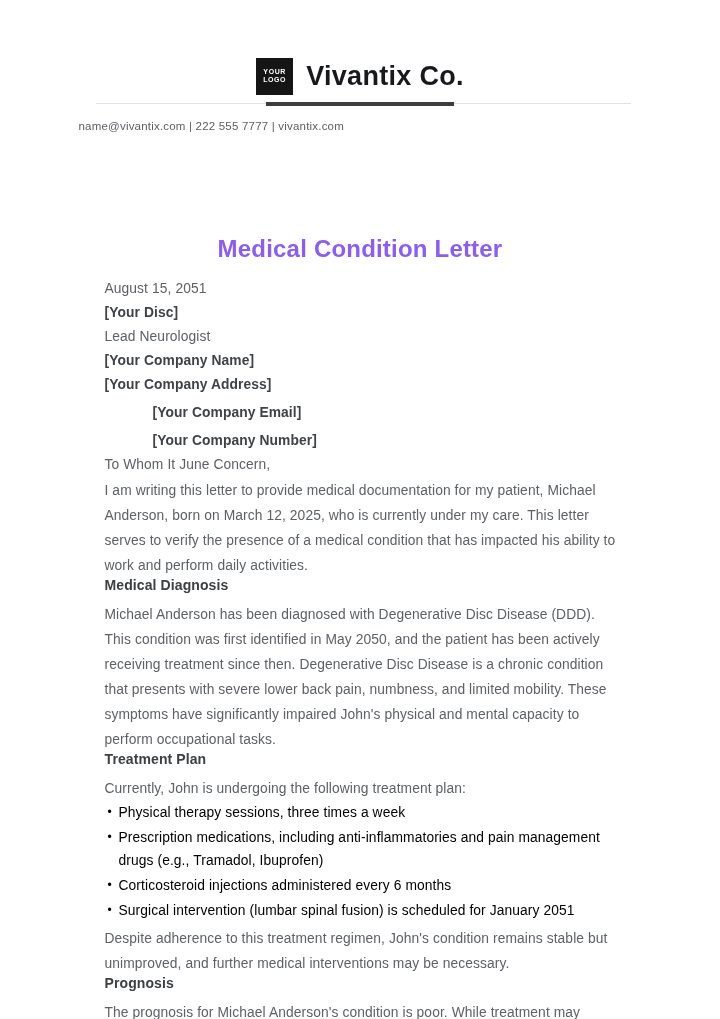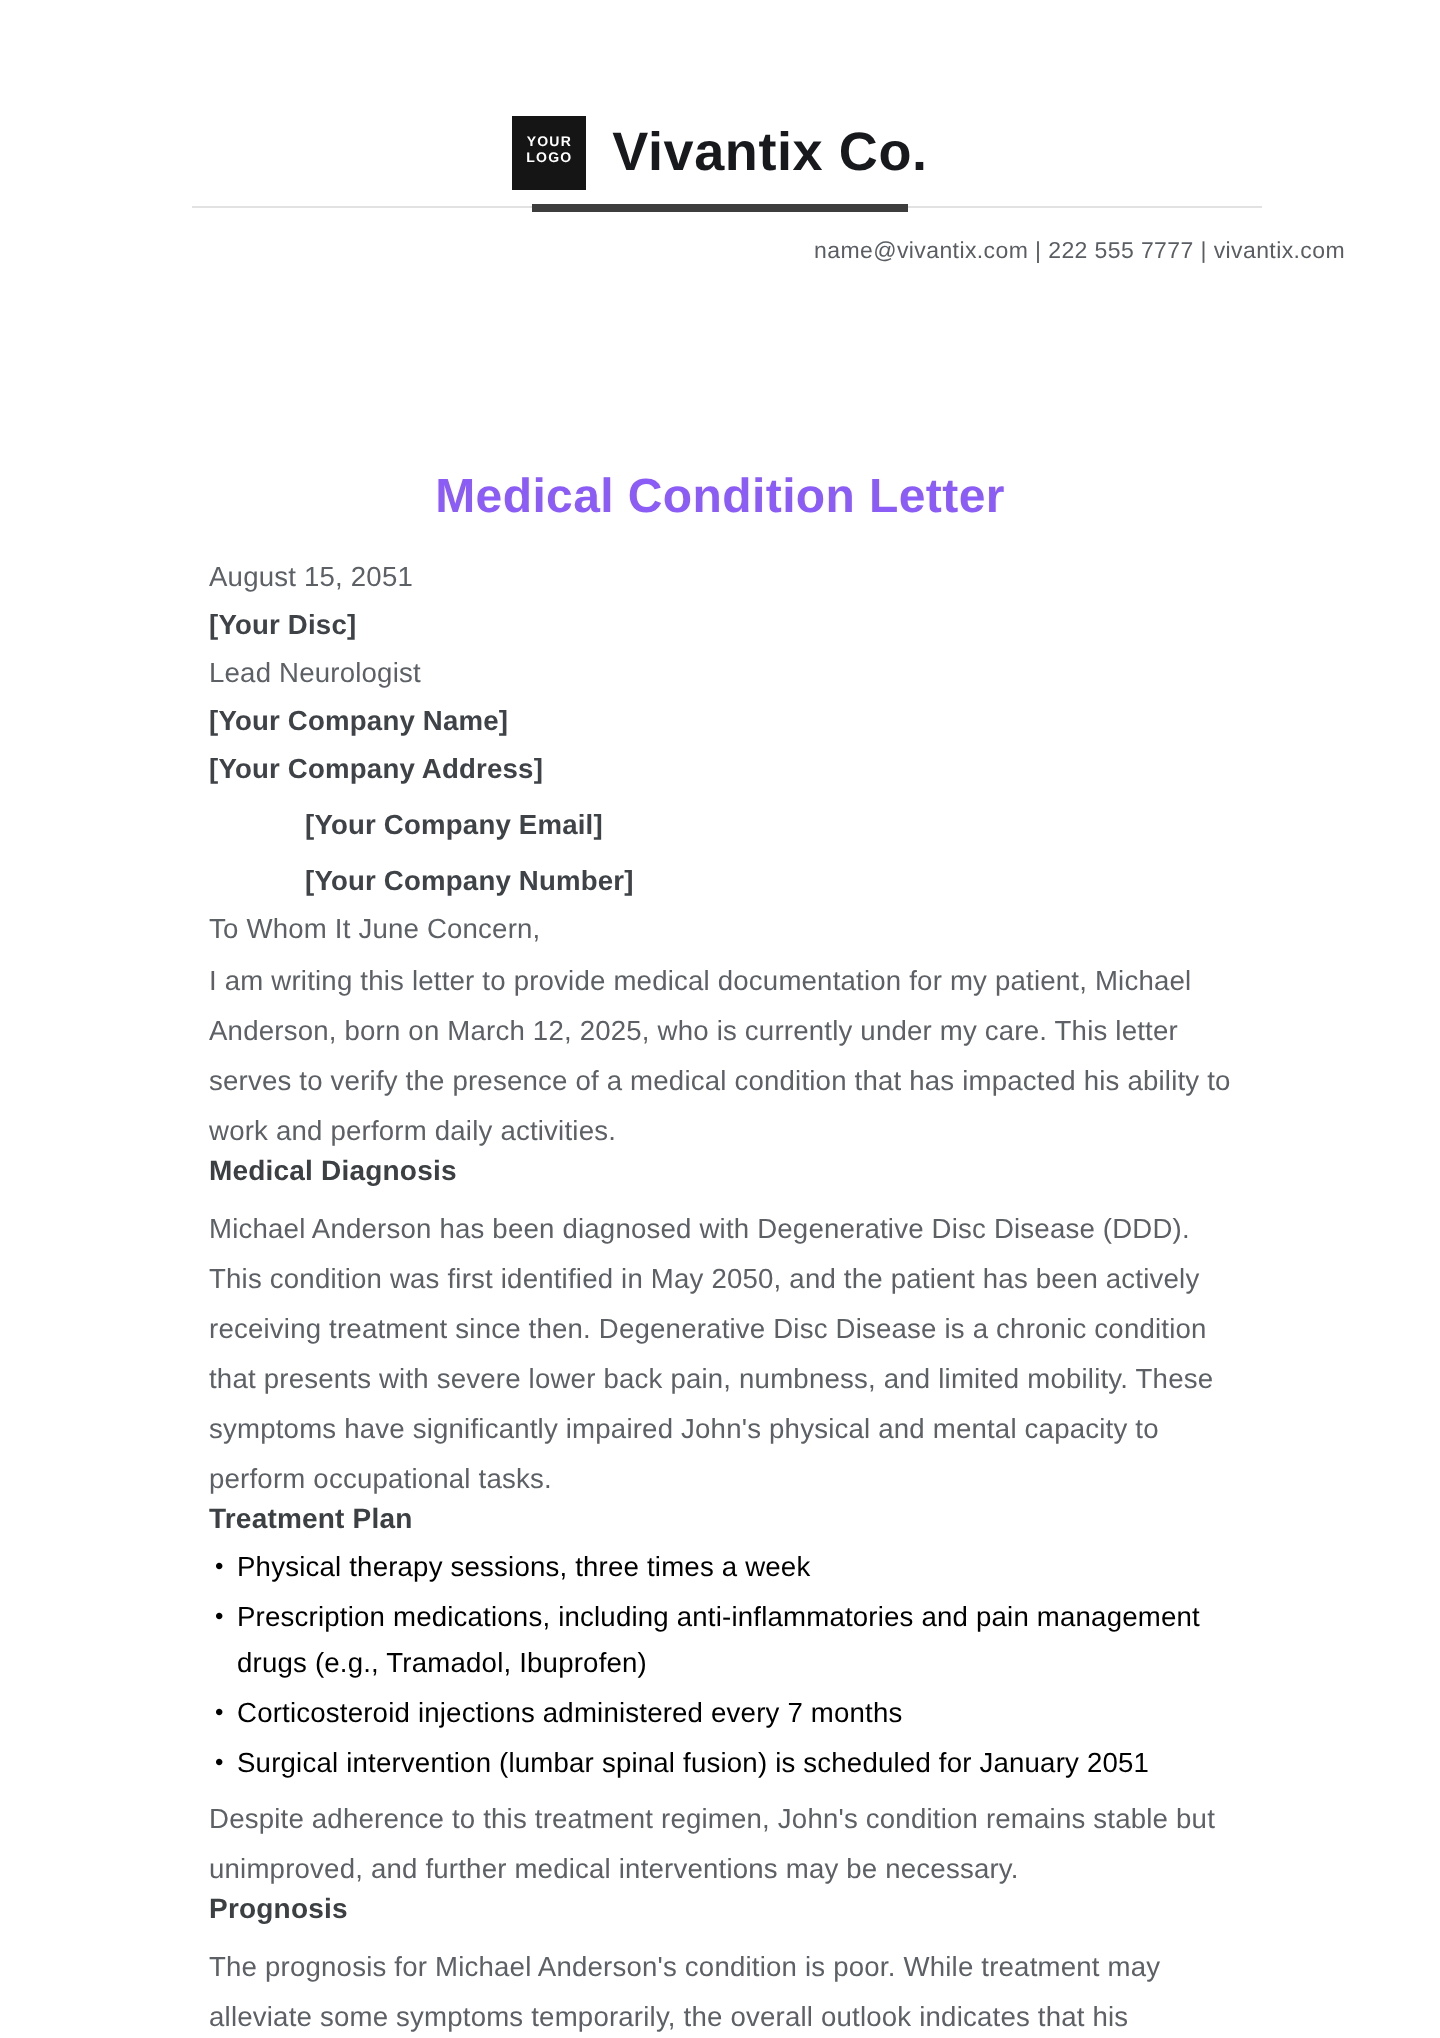--- a/index.html
+++ b/index.html
@@ -53,21 +53,21 @@
   }
   .divider-accent {
     position: absolute;
     top: 0; left: 50%;
     transform: translateX(-50%);
     width: 188px; height: 4px;
     background: #3d3d3d;
   }
   .contact-line {
     margin-top: 13px;
-    text-align: right;
+    text-align: left;
     font-size: 11.5px;
     line-height: 14px;
     color: #5a5e63;
     letter-spacing: 0.2px;
     margin-left: 31px;
   }
   
   .letter-body { padding: 0 57px; font-size: 13.8px; letter-spacing: 0.1px; }
   .letter-title {
     margin-top: 101px;
@@ -139,24 +139,25 @@
     <p class="line bold sp">[Your Company Email]</p>
     <p class="line bold sp">[Your Company Number]</p>
     <p class="line">To Whom It June Concern,</p>
 
     <p class="para tight">I am writing this letter to provide medical documentation for my patient, Michael Anderson, born on March 12, 2025, who is currently under my care. This letter serves to verify the presence of a medical condition that has impacted his ability to work and perform daily activities.</p>
 
     <h2 class="section-heading">Medical Diagnosis</h2>
     <p class="para gap">Michael Anderson has been diagnosed with Degenerative Disc Disease (DDD). This condition was first identified in May 2050, and the patient has been actively receiving treatment since then. Degenerative Disc Disease is a chronic condition that presents with severe lower back pain, numbness, and limited mobility. These symptoms have significantly impaired John's physical and mental capacity to perform occupational tasks.</p>
 
     <h2 class="section-heading">Treatment Plan</h2>
+    <p class="para gap">Currently, John is undergoing the following treatment plan:</p>
     <ul class="bullet-list">
       <li>Physical therapy sessions, three times a week</li>
       <li>Prescription medications, including anti-inflammatories and pain management drugs (e.g., Tramadol, Ibuprofen)</li>
-      <li>Corticosteroid injections administered every 7 months</li>
+      <li>Corticosteroid injections administered every 6 months</li>
       <li>Surgical intervention (lumbar spinal fusion) is scheduled for January 2051</li>
     </ul>
     <p class="para gap">Despite adherence to this treatment regimen, John's condition remains stable but unimproved, and further medical interventions may be necessary.</p>
 
     <h2 class="section-heading">Prognosis</h2>
     <p class="para gap">The prognosis for Michael Anderson's condition is poor. While treatment may alleviate some symptoms temporarily, the overall outlook indicates that his mobility and pain levels will not significantly improve in the foreseeable future. Based on current evaluations, John will continue</p>
   </main>
 
 </div>
 

